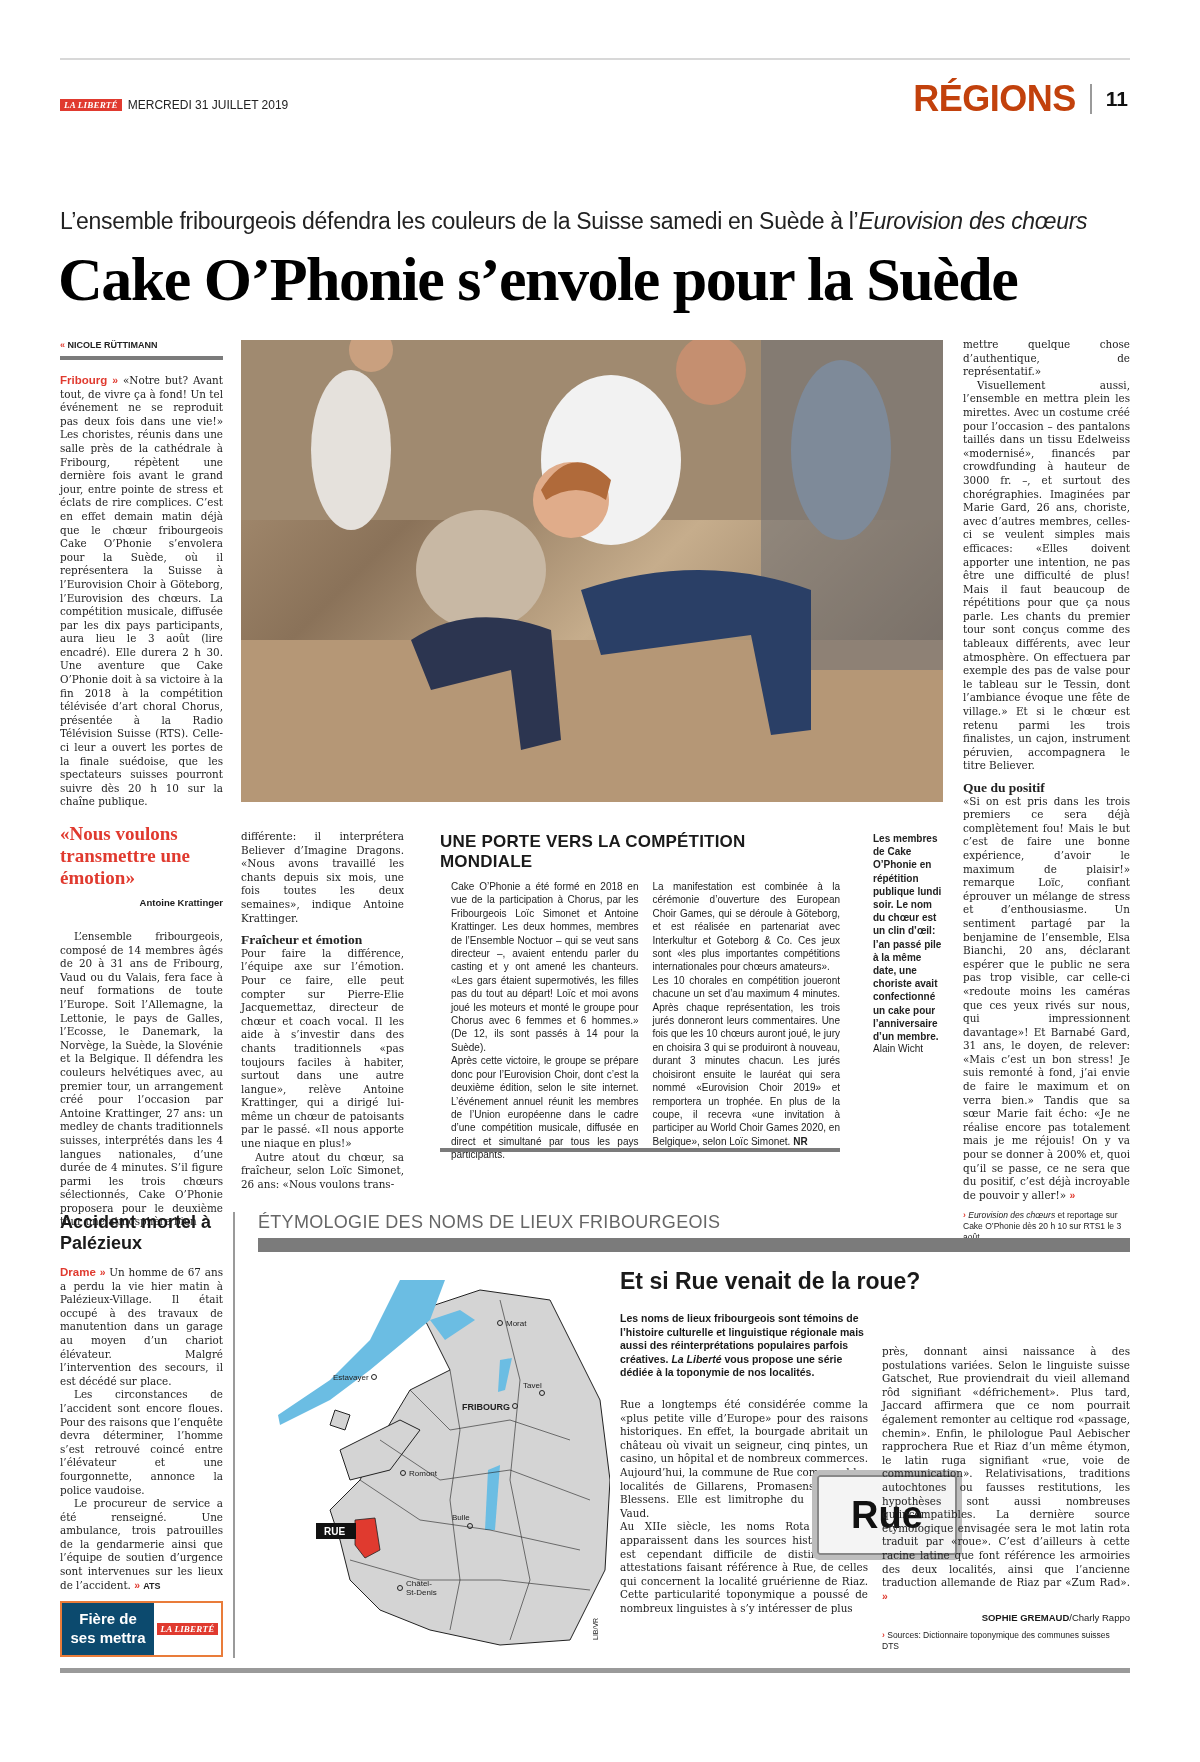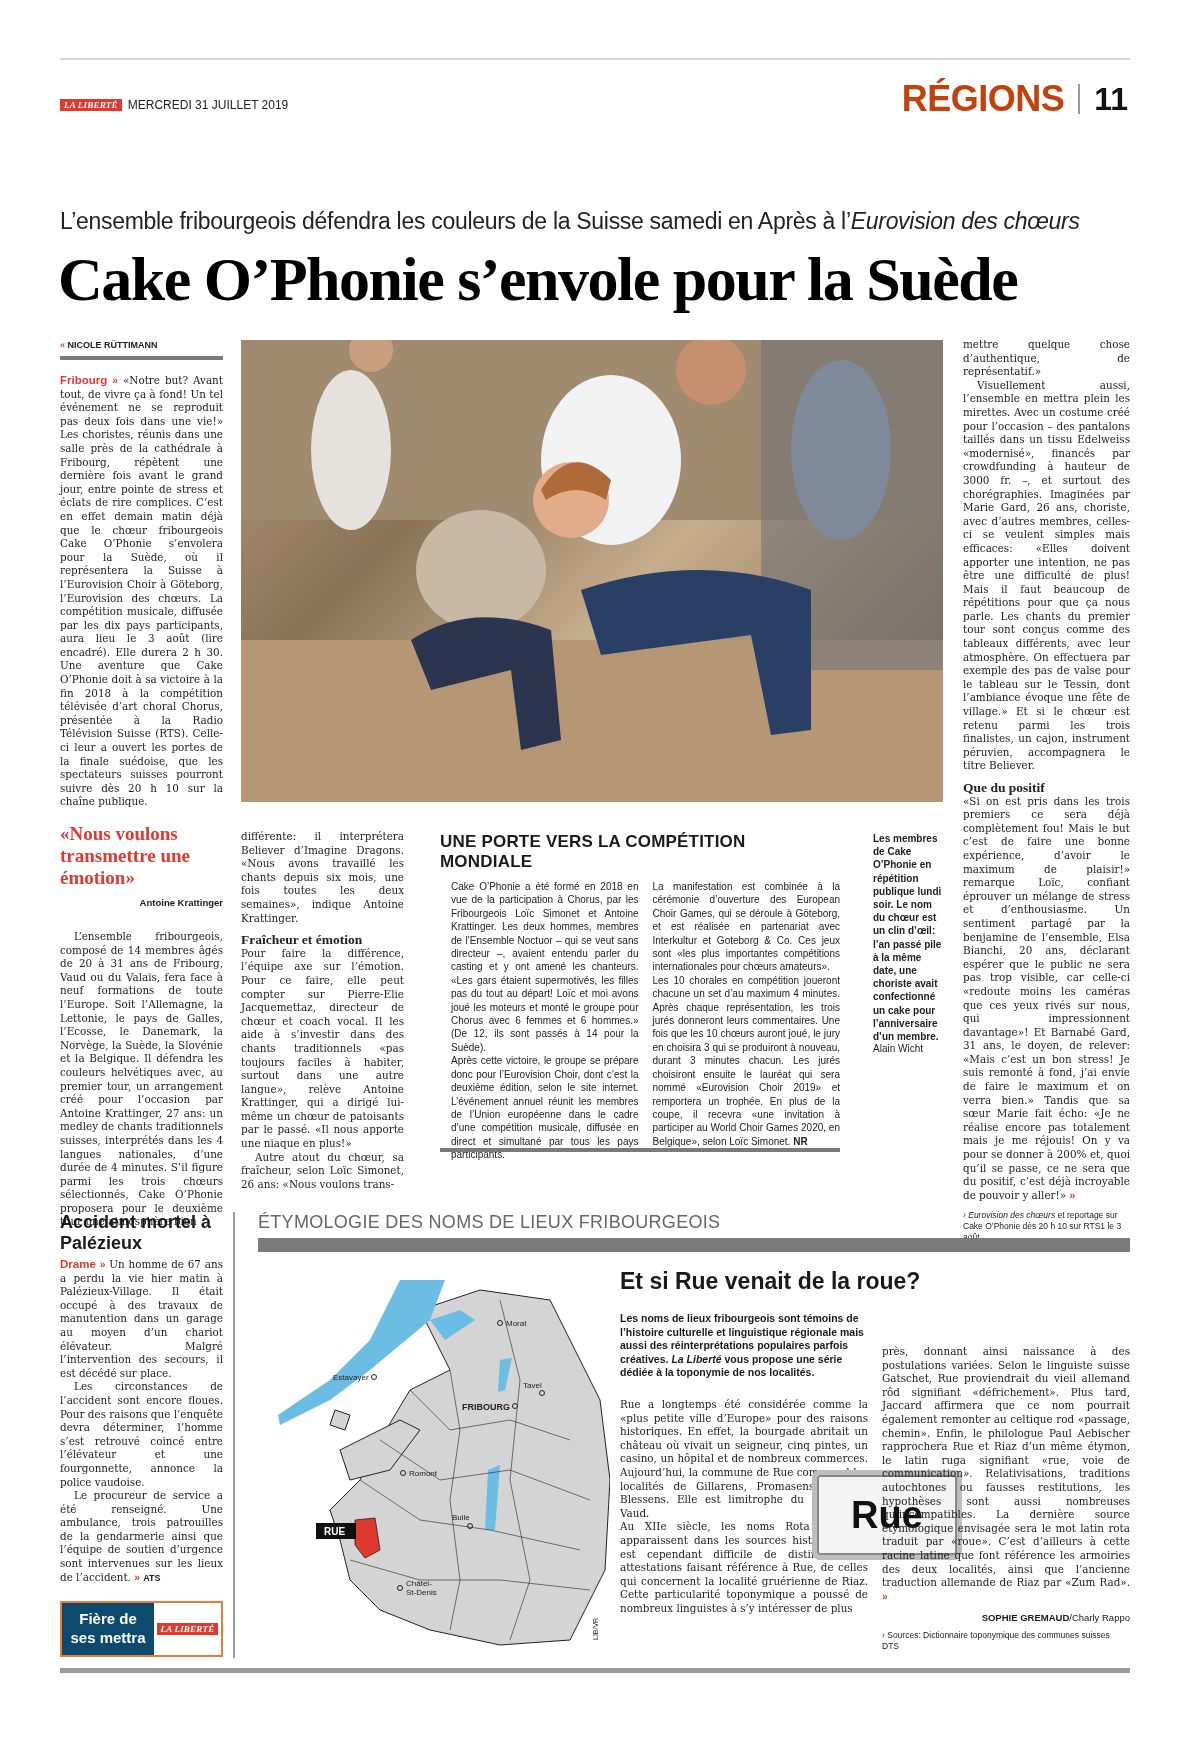--- a/index.html
+++ b/index.html
@@ -2,21 +2,21 @@
 <html><head>
 <meta charset="utf-8">
 <style>
   * { box-sizing: border-box; margin: 0; padding: 0; }
   body { width: 1200px; height: 1762px; background: #fff; font-family: "DejaVu Serif", serif; color: #1a1a1a; position: relative; overflow: hidden; }
   .abs { position: absolute; }
   .topline { left: 60px; top: 58px; width: 1070px; height: 2px; background: #d8d8d8; }
   .logo { display: inline-block; background: #e03a2f; color: #fff; font-family: "Liberation Serif", serif; font-style: italic; font-weight: bold; font-size: 9px; padding: 1px 4px; letter-spacing: 0.2px; }
   .hdr-date { font-family: "Liberation Sans", sans-serif; font-size: 12px; color: #222; margin-left: 6px; }
   .section { font-family: "Liberation Sans", sans-serif; font-weight: bold; font-size: 36px; color: #c2410c; letter-spacing: -0.5px; }
-  .pagenum { font-family: "Liberation Sans", sans-serif; font-weight: bold; font-size: 32px; color: #111; }
+  .pagenum { font-family: "Liberation Sans", sans-serif; font-weight: bold; font-size: 21px; color: #111; }
   .pipe { width: 2px; height: 30px; background: #9a9a9a; display: inline-block; }
   .kicker { font-family: "Liberation Sans", sans-serif; font-size: 23px; color: #222; letter-spacing: -0.3px; }
   .headline { font-family: "Liberation Serif", serif; font-weight: bold; font-size: 62px; letter-spacing: -1.5px; color: #000; }
   .byline { font-family: "Liberation Sans", sans-serif; font-weight: bold; font-size: 9px; color: #222; }
   .byline .chev { color: #e03a2f; }
   .grayrule { background: #7b7b7b; height: 4px; }
   .body { font-family: "DejaVu Serif", serif; font-size: 10.4px; line-height: 13.6px; text-align: justify; color: #222; }
   .body p { text-indent: 14px; }
   .body p.noindent { text-indent: 0; }
   .lead { color: #e03a2f; font-family: "Liberation Sans", sans-serif; font-weight: bold; font-size: 11.5px; }
@@ -49,21 +49,21 @@
   <span class="logo">LA LIBERTÉ</span>
   <span class="hdr-date">MERCREDI 31 JUILLET 2019</span>
 </div>
 <div class="abs" style="right:72px; top:78px; display:flex; align-items:center; gap:14px;">
   <span class="section">RÉGIONS</span>
   <span class="pipe"></span>
   <span class="pagenum">11</span>
 </div>
 
 <div class="abs kicker" style="left:60px; top:208px; width:1080px;">
-  <span>L’ensemble fribourgeois défendra les couleurs de la Suisse samedi en Après à l’</span><i>Eurovision des chœurs</i>
+  <span>L’ensemble fribourgeois défendra les couleurs de la Suisse samedi en Suède à l’</span><i>Eurovision des chœurs</i>
 </div>
 <h1 class="abs headline" style="left:58px; top:244px;">Cake O’Phonie s’envole pour la Suède</h1>
 
 <div class="abs" style="left:60px; top:340px; width:163px;">
   <div class="byline"><span class="chev">«</span> <span>NICOLE RÜTTIMANN</span></div>
   <div class="grayrule" style="margin-top:6px; margin-bottom:14px;"></div>
   <div class="body">
     <p class="noindent"><span class="lead">Fribourg</span> <span class="rchev">»</span> <span>«Notre but? Avant tout, de vivre ça à fond! Un tel événement ne se reproduit pas deux fois dans une vie!» Les choristes, réunis dans une salle près de la cathédrale à Fribourg, répètent une dernière fois avant le grand jour, entre pointe de stress et éclats de rire complices. C’est en effet demain matin déjà que le chœur fribourgeois Cake O’Phonie s’envolera pour la Suède, où il représentera la Suisse à l’Eurovision Choir à Göteborg, l’Eurovision des chœurs. La compétition musicale, diffusée par les dix pays participants, aura lieu le 3 août (lire encadré). Elle durera 2 h 30. Une aventure que Cake O’Phonie doit à sa victoire à la fin 2018 à la compétition télévisée d’art choral Chorus, présentée à la Radio Télévision Suisse (RTS). Celle-ci leur a ouvert les portes de la finale suédoise, que les spectateurs suisses pourront suivre dès 20 h 10 sur la chaîne publique.</span></p>
   </div>
   <div class="pullquote" style="margin-top:14px;">«Nous voulons transmettre une émotion»</div>
@@ -123,21 +123,21 @@
   <p>Visuellement aussi, l’ensemble en mettra plein les mirettes. Avec un costume créé pour l’occasion – des pantalons taillés dans un tissu Edelweiss «modernisé», financés par crowdfunding à hauteur de 3000 fr. –, et surtout des chorégraphies. Imaginées par Marie Gard, 26 ans, choriste, avec d’autres membres, celles-ci se veulent simples mais efficaces: «Elles doivent apporter une intention, ne pas être une difficulté de plus! Mais il faut beaucoup de répétitions pour que ça nous parle. Les chants du premier tour sont conçus comme des tableaux différents, avec leur atmosphère. On effectuera par exemple des pas de valse pour le tableau sur le Tessin, dont l’ambiance évoque une fête de village.» Et si le chœur est retenu parmi les trois finalistes, un cajon, instrument péruvien, accompagnera le titre Believer.</p>
   <div class="subhead">Que du positif</div>
   <p class="noindent"><span>«Si on est pris dans les trois premiers ce sera déjà complètement fou! Mais le but c’est de faire une bonne expérience, d’avoir le maximum de plaisir!» remarque Loïc, confiant éprouver un mélange de stress et d’enthousiasme. Un sentiment partagé par la benjamine de l’ensemble, Elsa Bianchi, 20 ans, déclarant espérer que le public ne sera pas trop visible, car celle-ci «redoute moins les caméras que ces yeux rivés sur nous, qui impressionnent davantage»! Et Barnabé Gard, 31 ans, le doyen, de relever: «Mais c’est un bon stress! Je suis remonté à fond, j’ai envie de faire le maximum et on verra bien.» Tandis que sa sœur Marie fait écho: «Je ne réalise encore pas totalement mais je me réjouis! On y va pour se donner à 200% et, quoi qu’il se passe, ce ne sera que du positif, c’est déjà incroyable de pouvoir y aller!»</span> <span class="rchev">»</span></p>
   <div class="note" style="margin-top:8px; text-align:left;">
     <span class="rchev">›</span> <i>Eurovision des chœurs</i><span> et reportage sur Cake O’Phonie dès 20 h 10 sur RTS1 le 3 août.</span>
   </div>
 </div>
 
 <div class="abs" style="left:60px; top:1212px; width:163px;">
   <div class="brief-title">Accident mortel à Palézieux</div>
-  <div class="body" style="margin-top:4px;">
+  <div class="body" style="margin-top:12px;">
     <p class="noindent"><span class="lead">Drame</span> <span class="rchev">»</span> <span>Un homme de 67 ans a perdu la vie hier matin à Palézieux-Village. Il était occupé à des travaux de manutention dans un garage au moyen d’un chariot élévateur. Malgré l’intervention des secours, il est décédé sur place.</span></p>
     <p>Les circonstances de l’accident sont encore floues. Pour des raisons que l’enquête devra déterminer, l’homme s’est retrouvé coincé entre l’élévateur et une fourgonnette, annonce la police vaudoise.</p>
     <p><span>Le procureur de service a été renseigné. Une ambulance, trois patrouilles de la gendarmerie ainsi que l’équipe de soutien d’urgence sont intervenues sur les lieux de l’accident.</span> <span class="rchev">»</span> <b style="font-family:'Liberation Sans',sans-serif; font-size:9px;">ATS</b></p>
   </div>
 </div>
 
 <div class="abs fiere" style="left:60px; top:1601px; width:163px; height:56px;">
   <div class="left">
     <div>Fière de</div>
     <div>ses mettra</div>

